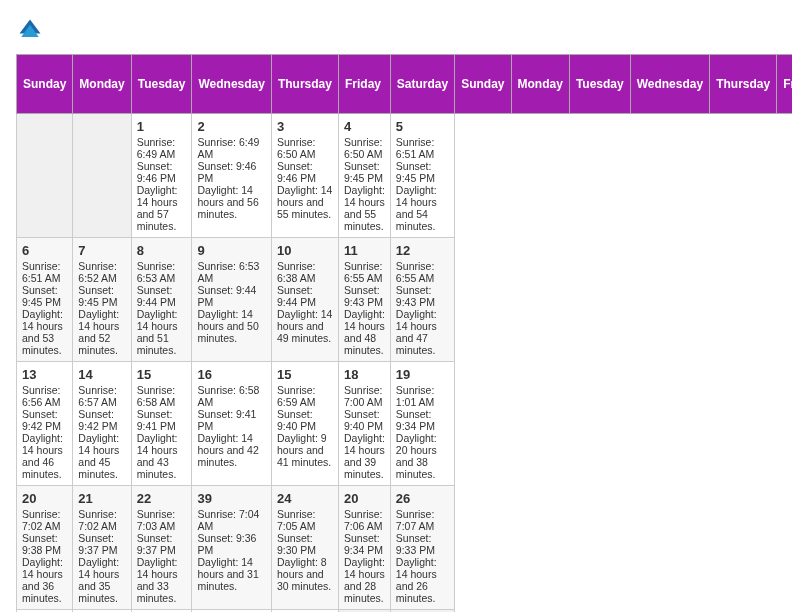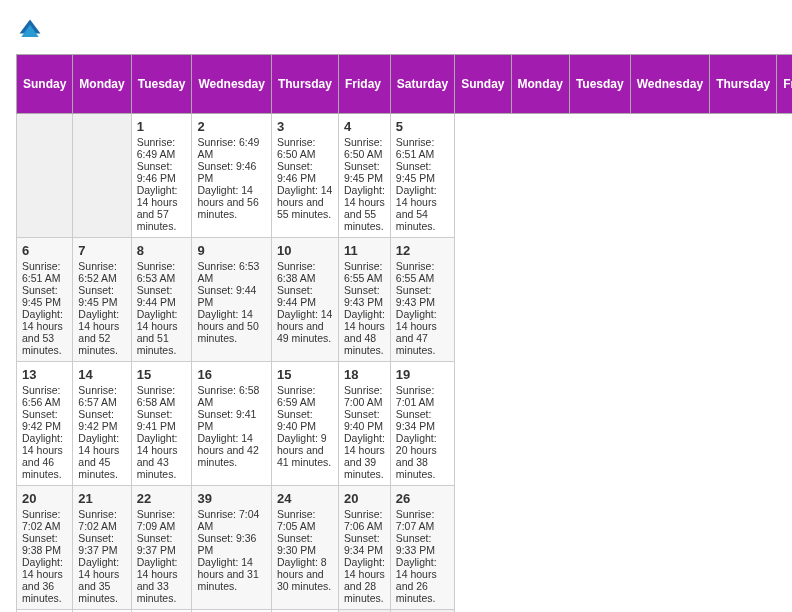--- a/index.html
+++ b/index.html
@@ -237,41 +237,41 @@
           <div>Daylight: 9 hours and 41 minutes.</div>
         </td>
         <td>
           <span class="day-num">18</span>
           <div>Sunrise: 7:00 AM</div>
           <div>Sunset: 9:40 PM</div>
           <div>Daylight: 14 hours and 39 minutes.</div>
         </td>
         <td>
           <span class="day-num">19</span>
-          <div>Sunrise: 7:01 AM</div>
+          <div>Sunrise: 1:01 AM</div>
           <div>Sunset: 9:34 PM</div>
           <div>Daylight: 20 hours and 38 minutes.</div>
         </td>
       </tr>
       <tr>
         <td>
           <span class="day-num">20</span>
           <div>Sunrise: 7:02 AM</div>
           <div>Sunset: 9:38 PM</div>
           <div>Daylight: 14 hours and 36 minutes.</div>
         </td>
         <td>
           <span class="day-num">21</span>
           <div>Sunrise: 7:02 AM</div>
           <div>Sunset: 9:37 PM</div>
           <div>Daylight: 14 hours and 35 minutes.</div>
         </td>
         <td>
           <span class="day-num">22</span>
-          <div>Sunrise: 7:09 AM</div>
+          <div>Sunrise: 7:03 AM</div>
           <div>Sunset: 9:37 PM</div>
           <div>Daylight: 14 hours and 33 minutes.</div>
         </td>
         <td>
           <span class="day-num">39</span>
           <div>Sunrise: 7:04 AM</div>
           <div>Sunset: 9:36 PM</div>
           <div>Daylight: 14 hours and 31 minutes.</div>
         </td>
         <td>

